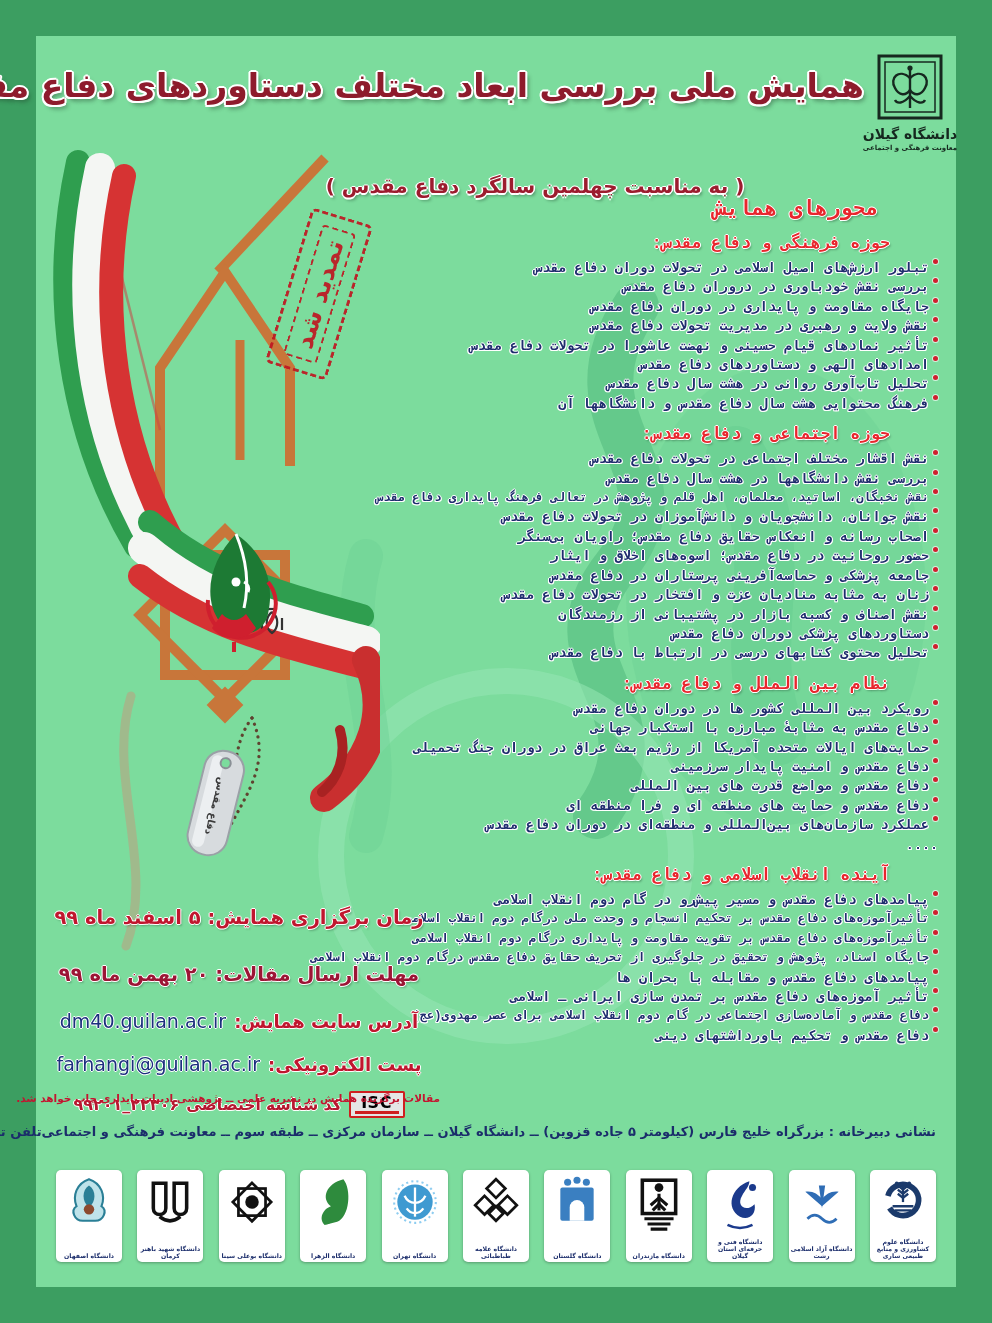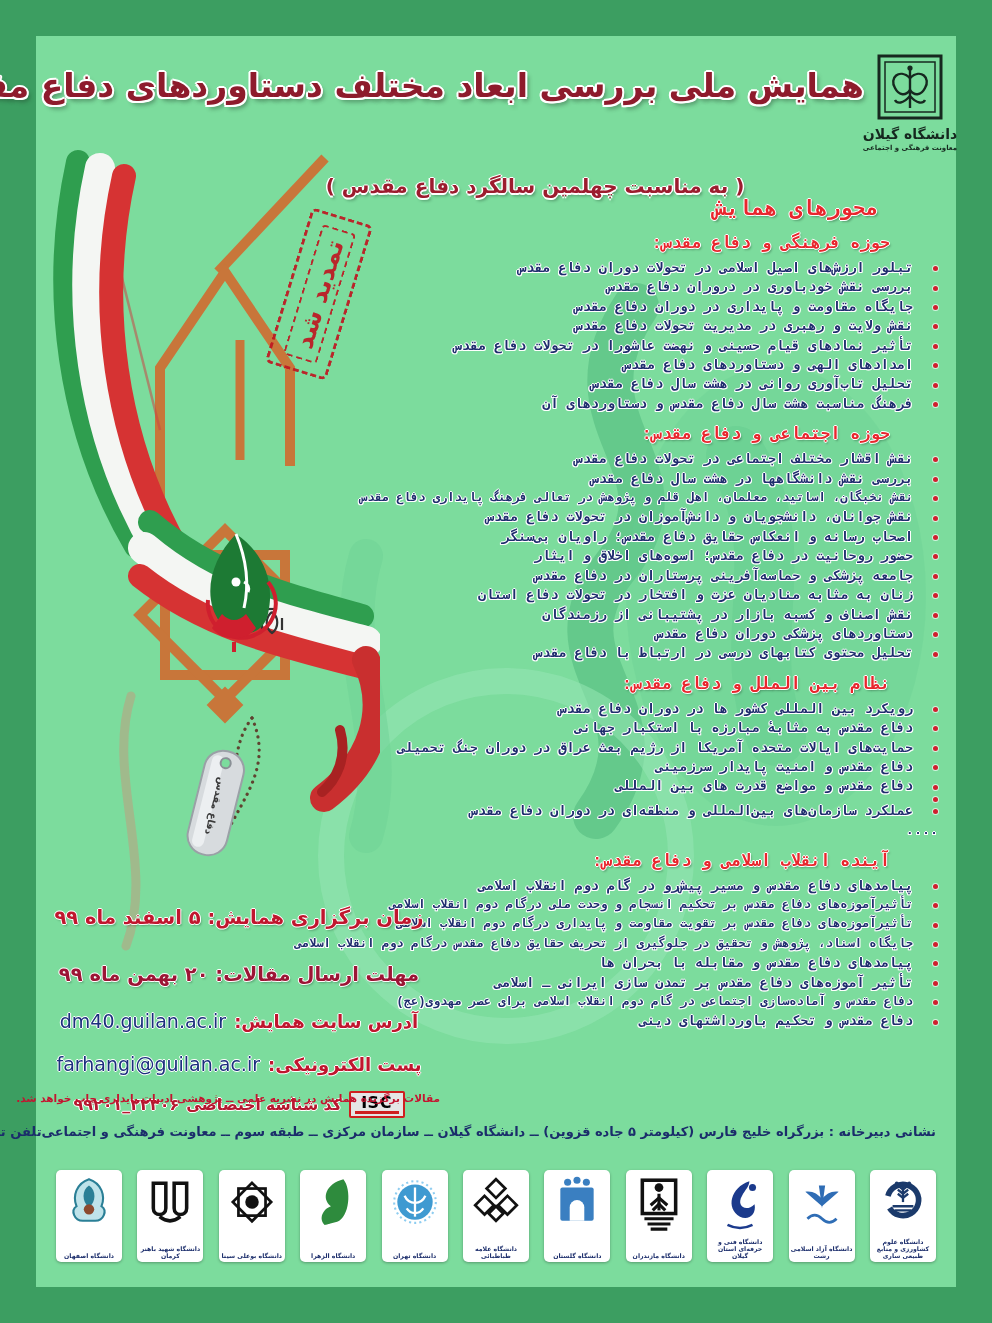--- a/index.html
+++ b/index.html
@@ -33,21 +33,21 @@
   .tag-label{position:absolute;left:203px;top:762px;width:18px;height:86px;
          transform:rotate(14deg);writing-mode:vertical-rl;direction:rtl;text-align:center;
          font-size:10px;font-weight:bold;color:#3a3a3a;letter-spacing:1px;}
 
   
   .axes{position:absolute;top:197px;right:54px;width:660px;direction:rtl;text-align:right;font-family:Liberation Mono, monospace;}
   .axes-title{font-size:21px;line-height:26px;font-weight:bold;color:#e8262d;margin:0 60px 4px 0;
          text-shadow:-1px 0 #fff,1px 0 #fff,0 1px #fff,0 -1px #fff,2px 2px 2px rgba(30,60,40,.35);}
   .sec-title{font-size:16.5px;line-height:21px;font-weight:bold;color:#e8262d;margin:10px 48px 5px 0;
          text-shadow:-1px 0 #fff,1px 0 #fff,0 1px #fff,0 -1px #fff,1.5px 2px 2px rgba(30,60,40,.35);}
-  .item{display:flex;align-items:center;gap:20px;line-height:19.4px;white-space:nowrap;}
+  .item{display:flex;gap:4px;line-height:19.4px;white-space:nowrap;}
   .dot{width:5px;height:5px;border-radius:50%;background:#cf1f2e;flex:0 0 auto;
        box-shadow:0 0 0 1px rgba(255,255,255,.65);}
   .txt{font-size:13.4px;font-weight:bold;color:#1f2d6e;
        text-shadow:-1px 0 #fff,1px 0 #fff,0 -1px #fff,0 1px #fff,1px 1px #fff,-1px 1px #fff;}
   .item.sm .txt{font-size:12.1px;}
   .item.xs .txt{font-size:10.7px;}
 
   
   .infoCol{position:absolute;left:52px;top:872px;width:374px;direction:rtl;text-align:center;}
   .info-line{font-size:19.5px;font-weight:bold;white-space:nowrap;
@@ -208,21 +208,21 @@
         <div class="item">
           <span class="dot"></span>
           <span class="txt">امدادهای الهی و دستاوردهای  دفاع مقدس</span>
         </div>
         <div class="item">
           <span class="dot"></span>
           <span class="txt">تحلیل تاب‌آوری روانی در هشت سال دفاع مقدس</span>
         </div>
         <div class="item">
           <span class="dot"></span>
-          <span class="txt">فرهنگ مناسبت هشت سال دفاع مقدس و دستاوردهای آن</span>
+          <span class="txt">فرهنگ محتوایی هشت سال دفاع مقدس و دانشگاهها آن</span>
         </div>
         <div class="sec-title">حوزه اجتماعی و دفاع مقدس:</div>
         <div class="item">
           <span class="dot"></span>
           <span class="txt">نقش اقشار مختلف اجتماعی در تحولات دفاع مقدس</span>
         </div>
         <div class="item">
           <span class="dot"></span>
           <span class="txt">بررسی نقش دانشگاهها در هشت سال دفاع مقدس</span>
         </div>
@@ -241,21 +241,21 @@
         <div class="item">
           <span class="dot"></span>
           <span class="txt">حضور روحانیت در  دفاع مقدس؛ اسوه‌های اخلاق و ایثار</span>
         </div>
         <div class="item">
           <span class="dot"></span>
           <span class="txt">جامعه پزشکی و حماسه‌آفرینی پرستاران در دفاع مقدس</span>
         </div>
         <div class="item">
           <span class="dot"></span>
-          <span class="txt">زنان به مثابه منادیان عزت و افتخار در تحولات دفاع استان</span>
+          <span class="txt">زنان به مثابه منادیان عزت و افتخار در تحولات دفاع مقدس</span>
         </div>
         <div class="item">
           <span class="dot"></span>
           <span class="txt">نقش اصناف و کسبه بازار در پشتیبانی از رزمندگان</span>
         </div>
         <div class="item">
           <span class="dot"></span>
           <span class="txt">دستاوردهای پزشکی دوران دفاع مقدس</span>
         </div>
         <div class="item">
@@ -278,20 +278,21 @@
         <div class="item">
           <span class="dot"></span>
           <span class="txt">دفاع مقدس و امنیت پایدار سرزمینی</span>
         </div>
         <div class="item">
           <span class="dot"></span>
           <span class="txt">دفاع مقدس و مواضع قدرت های بین المللی</span>
         </div>
         <div class="item">
           <span class="dot"></span>
+          <span class="txt">دفاع مقدس و حمایت های منطقه ای و فرا منطقه ای</span>
         </div>
         <div class="item">
           <span class="dot"></span>
           <span class="txt">عملکرد سازمان‌های بین‌المللی و منطقه‌ای در دوران دفاع مقدس</span>
         </div>
         <div class="item">
           <span class="txt">....</span>
         </div>
         <div class="sec-title">آینده انقلاب اسلامی و دفاع مقدس:</div>
         <div class="item">

